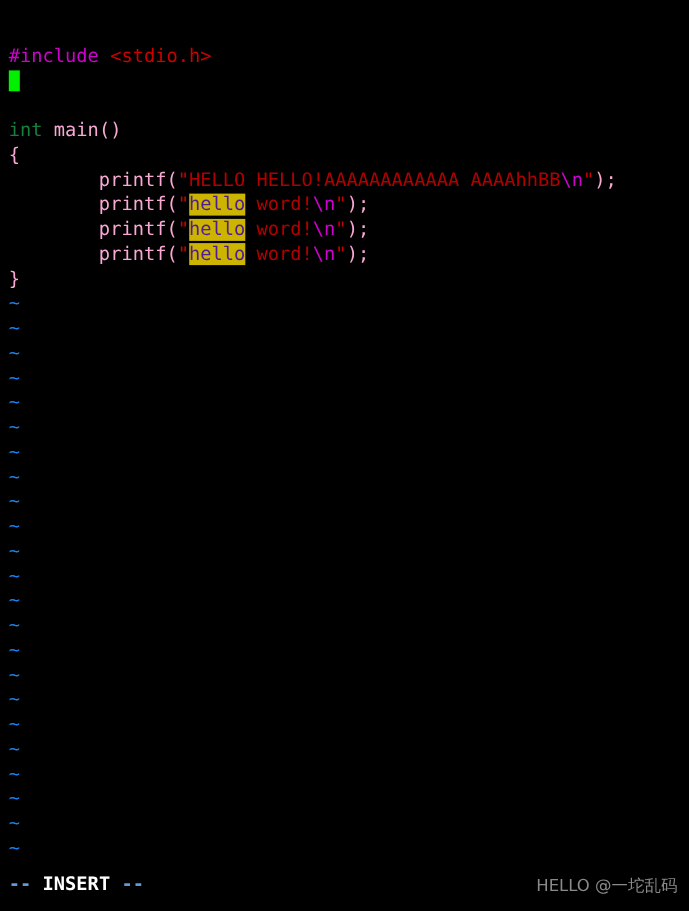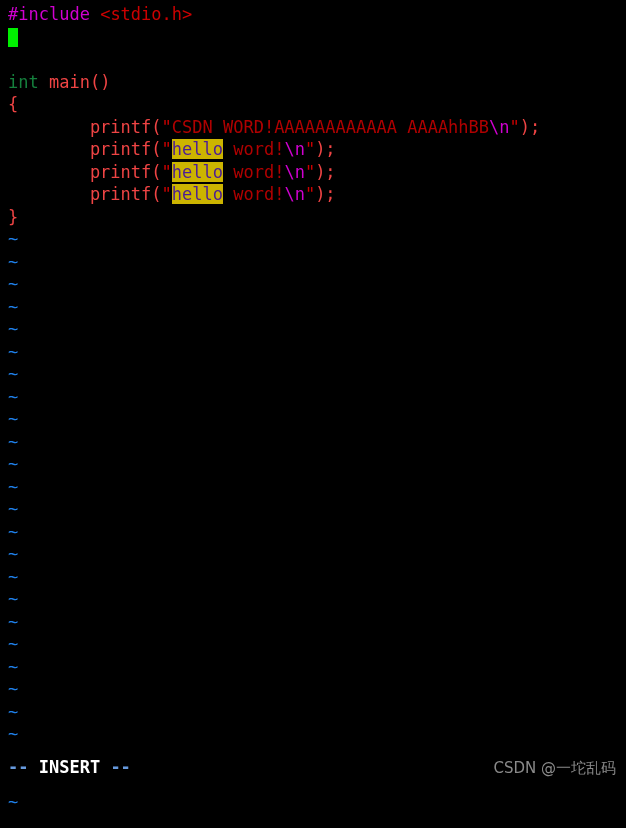--- a/index.html
+++ b/index.html
@@ -15,20 +15,21 @@
     font-family: "DejaVu Sans Mono", "Liberation Mono", monospace;
   }
 
   #terminal {
     position: relative;
     width: 626px;
     height: 788px;
     background: #000000;
     box-sizing: border-box;
     padding: 0;
+    margin-top: 37px;
   }
 
   .buffer {
     position: absolute;
     left: 0;
     top: 0;
     right: 0;
     bottom: 40px;
     padding: 3px 0 0 8px;
     box-sizing: border-box;
@@ -40,21 +41,21 @@
     font-size: 17px;
     white-space: pre;
     letter-spacing: 0px;
     color: #d0d0d0;
   }
 
   
   .c-preproc  { color: #d000d0; }
   .c-include  { color: #cc0000; }
   .c-type     { color: #15803d; }
-  .c-plain    { color: #ef4444; }
+  .c-plain    { color: #f9a8d4; }
   .c-string   { color: #b00000; }
   .c-quote    { color: #cc0000; }
   .c-escape   { color: #d000d0; }
   .c-tilde    { color: #1f7fe8; }
 
   .hl-search {
     background: #ccb400;
     color: #4c1d95;
   }
 
@@ -103,21 +104,21 @@
 
 <div id="terminal">
 
   <div class="buffer">
     <div id="code-lines">
         <div class="line"><span class="c-preproc">#include</span><span class="c-plain"> </span><span class="c-include">&lt;stdio.h&gt;</span></div>
         <div class="line"><span class="cursor-block"></span></div>
         <div class="line">&nbsp;</div>
         <div class="line"><span class="c-type">int</span><span class="c-plain"> main()</span></div>
         <div class="line"><span class="c-plain">{</span></div>
-        <div class="line"><span class="c-plain">        printf(</span><span class="c-quote">"</span><span class="c-string">CSDN WORD!AAAAAAAAAAAA AAAAhhBB</span><span class="c-escape">\n</span><span class="c-quote">"</span><span class="c-plain">);</span></div>
+        <div class="line"><span class="c-plain">        printf(</span><span class="c-quote">"</span><span class="c-string">HELLO HELLO!AAAAAAAAAAAA AAAAhhBB</span><span class="c-escape">\n</span><span class="c-quote">"</span><span class="c-plain">);</span></div>
         <div class="line"><span class="c-plain">        printf(</span><span class="c-quote">"</span><span class="hl-search">hello</span><span class="c-string"> word!</span><span class="c-escape">\n</span><span class="c-quote">"</span><span class="c-plain">);</span></div>
         <div class="line"><span class="c-plain">        printf(</span><span class="c-quote">"</span><span class="hl-search">hello</span><span class="c-string"> word!</span><span class="c-escape">\n</span><span class="c-quote">"</span><span class="c-plain">);</span></div>
         <div class="line"><span class="c-plain">        printf(</span><span class="c-quote">"</span><span class="hl-search">hello</span><span class="c-string"> word!</span><span class="c-escape">\n</span><span class="c-quote">"</span><span class="c-plain">);</span></div>
         <div class="line"><span class="c-plain">}</span></div>
       </div>
     <div id="filler-lines">
         <div class="line"><span class="c-tilde">~</span></div>
         <div class="line"><span class="c-tilde">~</span></div>
         <div class="line"><span class="c-tilde">~</span></div>
         <div class="line"><span class="c-tilde">~</span></div>
@@ -141,16 +142,16 @@
         <div class="line"><span class="c-tilde">~</span></div>
         <div class="line"><span class="c-tilde">~</span></div>
         <div class="line"><span class="c-tilde">~</span></div>
         <div class="line"><span class="c-tilde">~</span></div>
         <div class="line"><span class="c-tilde">~</span></div>
       </div>
   </div>
 
   <div class="statusline">
     <div class="status-mode"><span class="dashes">--</span><span> INSERT </span><span class="dashes">--</span></div>
-    <div class="watermark">CSDN @一坨乱码</div>
+    <div class="watermark">HELLO @一坨乱码</div>
   </div>
 
 </div>
 
 </body></html>

